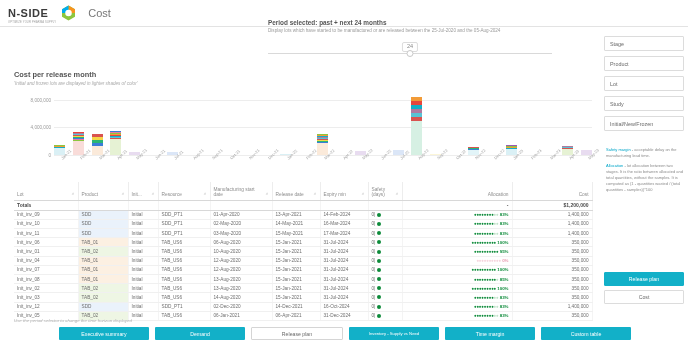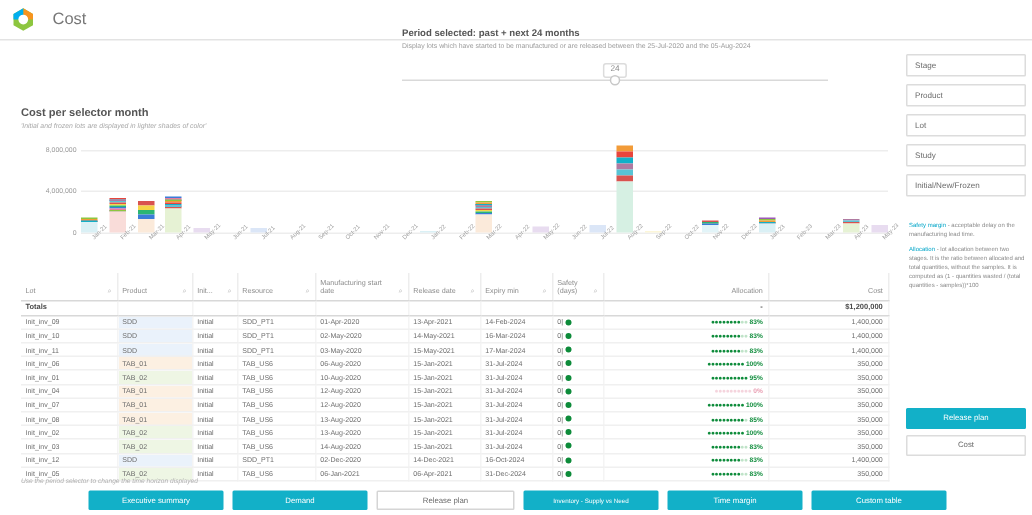--- a/index.html
+++ b/index.html
@@ -127,20 +127,24 @@
   }
   .nav-btn.active { background: #12b0c8; color: #fff; }
   .nav-btn.current { background: #fff; color: #6a6a6a; border: 1px solid #d5d5d5; }
   .nav-btn.small { font-size: 4.2px; }
 </style>
 </head>
 <body>
 
 <div class="topbar">
   <div class="logo-wrap">
+    <div>
+      <span class="logo-text">N-SIDE</span>
+      <span class="logo-sub">OPTIMIZE YOUR PHARMA SUPPLY</span>
+    </div>
     <svg class="logo-hex" viewBox="0 0 30 32">
       <path d="M15 1 L28 8.5 L28 23.5 L15 31 L2 23.5 L2 8.5 Z" fill="#8dc63f"></path>
       <path d="M15 1 L28 8.5 L28 16 L15 16 Z" fill="#f7941e"></path>
       <path d="M2 8.5 L15 1 L15 16 L2 16 Z" fill="#00aeef"></path>
       <circle cx="15" cy="16" r="6.5" fill="#ffffff"></circle>
     </svg>
   </div>
   <div class="app-title">Cost</div>
 </div>
 
@@ -166,21 +170,21 @@
   <p><span class="key">Safety margin</span><span> - acceptable delay on the manufacturing lead time.</span></p>
   <p><span class="key">Allocation</span><span> - lot allocation between two stages. It is the ratio between allocated and total quantities, without the samples. It is computed as (1 - quantities wasted / (total quantities - samples))*100</span></p>
 </div>
 
 <div class="side-btns">
   <div class="side-btn active">Release plan</div>
   <div class="side-btn idle">Cost</div>
 </div>
 
 <div class="chart-card">
-  <div class="chart-title">Cost per selector month</div>
+  <div class="chart-title">Cost per release month</div>
   <div class="chart-sub">'Initial and frozen lots are displayed in lighter shades of color'</div>
   <div class="plot">
     <div class="y-labels" id="yLabels">
         <div class="y-label" style="top: 6.88889px;">8,000,000</div>
         <div class="y-label" style="top: 34.4444px;">4,000,000</div>
         <div class="y-label" style="top: 62px;">0</div>
       </div>
     <div class="grid" id="grid">
         <div class="grid-line" style="top: 6.88889px;"></div>
         <div class="grid-line" style="top: 34.4444px;"></div>

